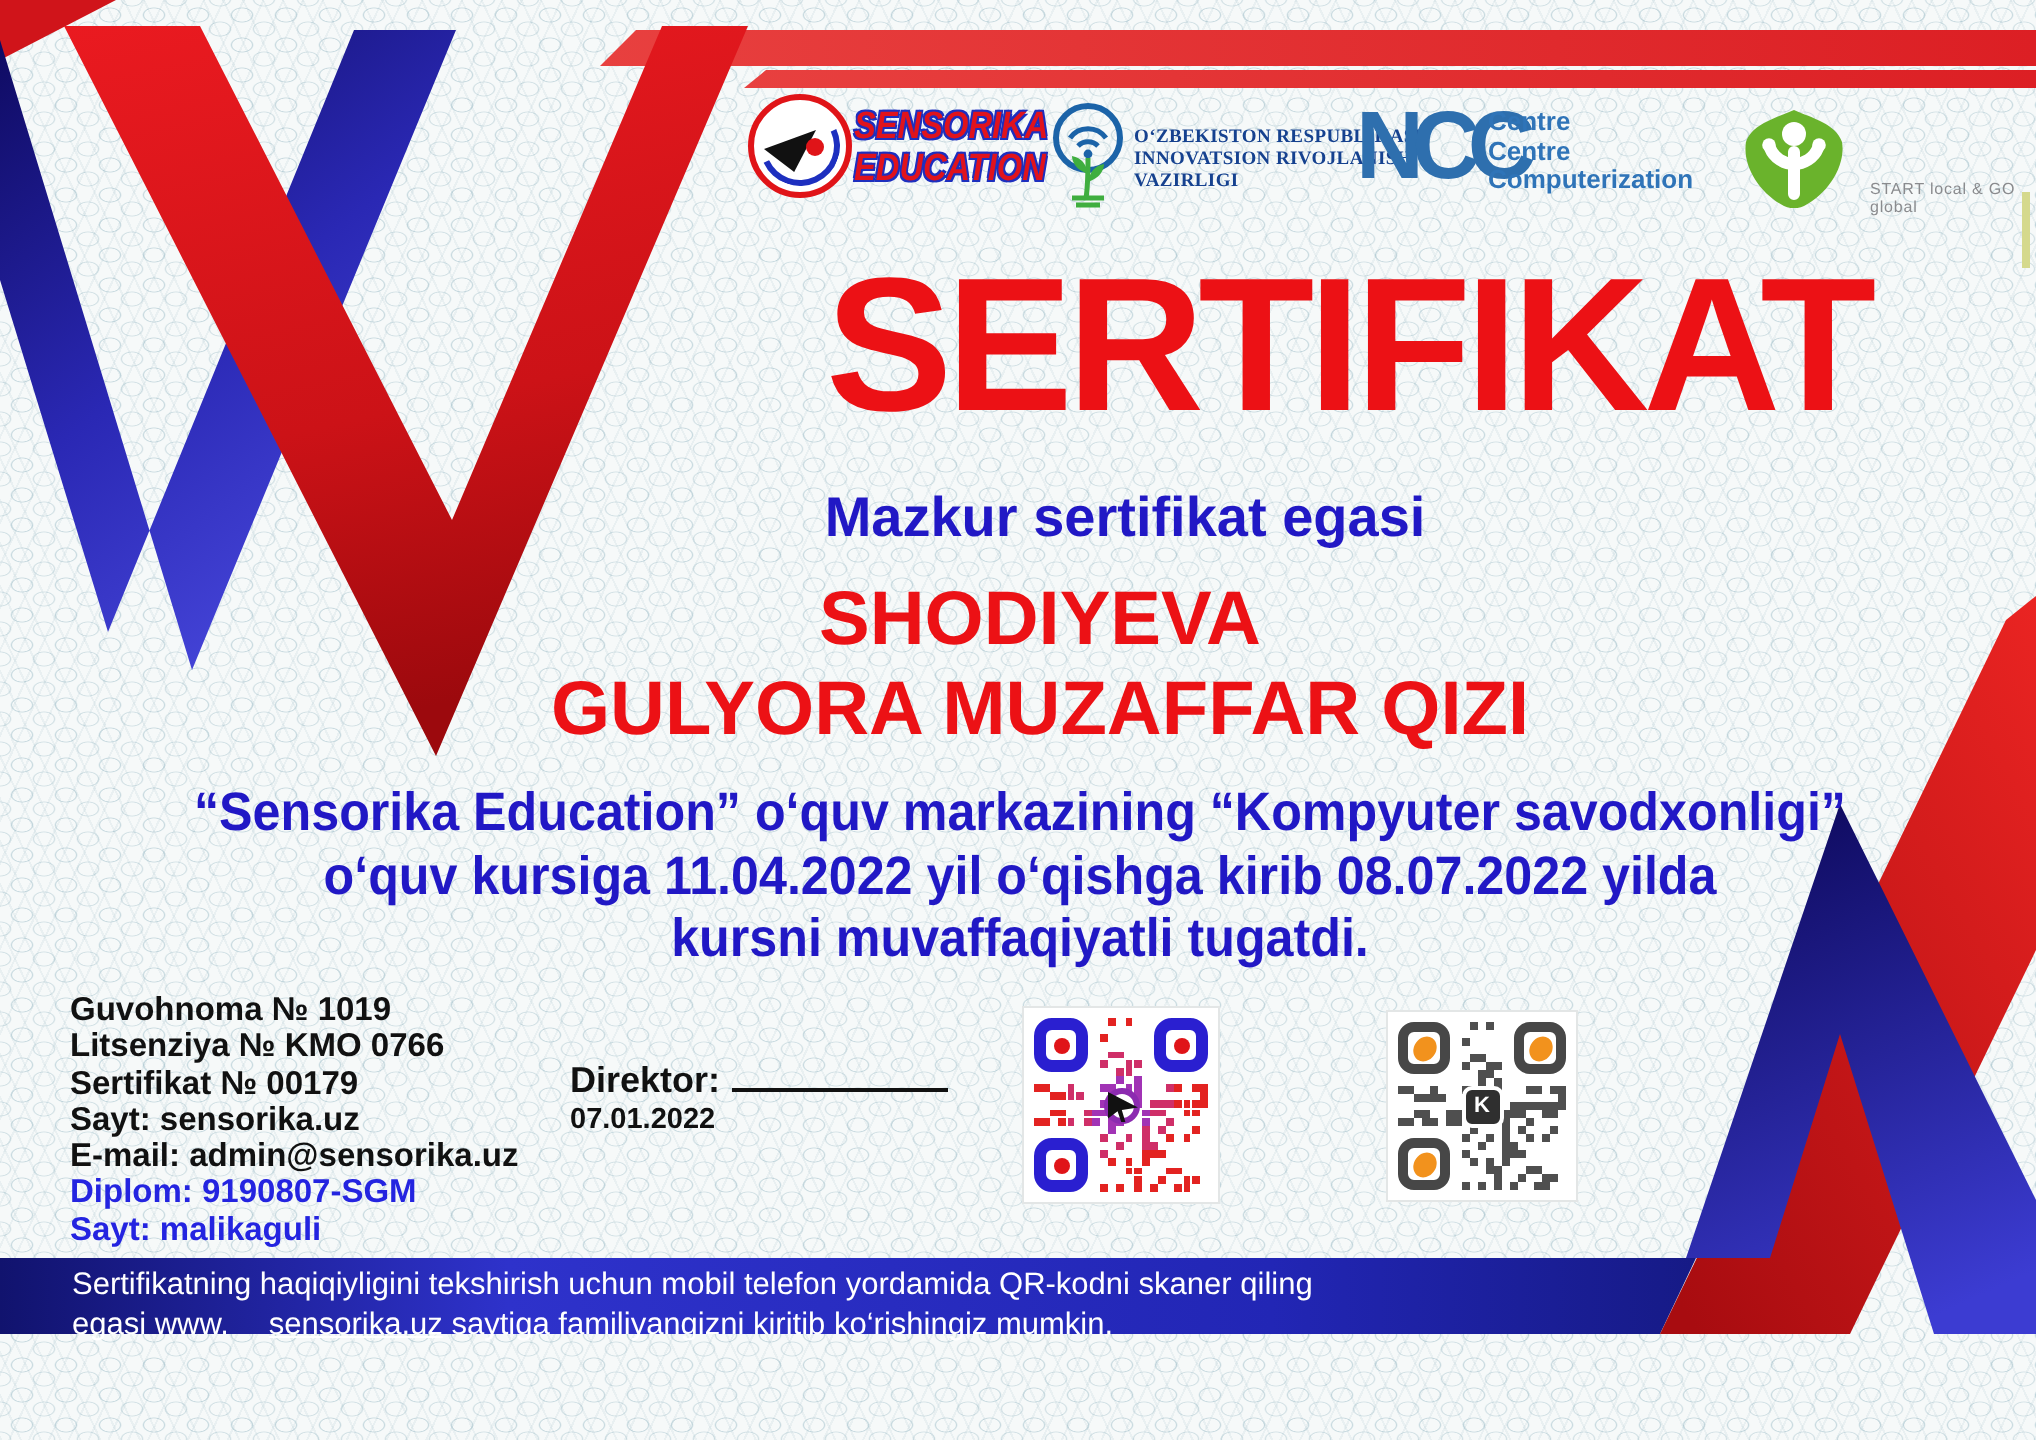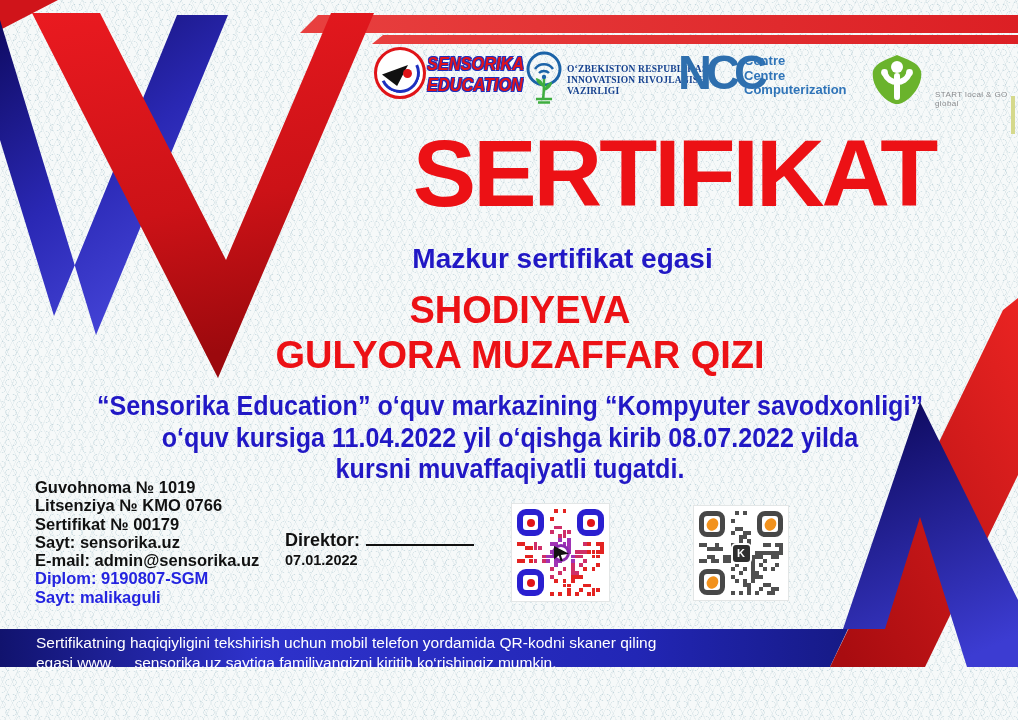--- a/index.html
+++ b/index.html
@@ -42,21 +42,21 @@
   
   .title{position:absolute;left:330px;top:126px;width:688px;text-align:center;color:#ec1115;
     font-weight:bold;font-size:95px;line-height:95px;letter-spacing:-3px;z-index:2;white-space:nowrap;}
   .subtitle{position:absolute;left:105px;top:243px;width:915px;text-align:center;color:#2118c5;
     font-weight:bold;font-size:28px;z-index:2;}
   .recipient{position:absolute;left:20px;top:288px;width:1000px;text-align:center;color:#ec1115;
     font-weight:bold;font-size:38px;line-height:45px;z-index:2;}
   .bodytext{position:absolute;left:0;top:391px;width:1020px;text-align:center;color:#2118c5;
     font-weight:bold;font-size:27px;line-height:31.5px;z-index:2;transform:scaleX(.93);transform-origin:center top;}
   
-  .details{position:absolute;left:35px;top:478px;font-weight:bold;font-size:16.5px;line-height:18.3px;color:#111;z-index:2;}
+  .details{position:absolute;left:35px;top:496px;font-weight:bold;font-size:16.5px;line-height:18.3px;color:#111;z-index:2;}
   .details .blue{color:#2424e0;}
   .director{position:absolute;left:285px;top:530px;z-index:2;font-weight:bold;font-size:18px;color:#111;}
   .director .line{display:inline-block;width:108px;border-bottom:2px solid #111;height:14px;margin-left:6px;}
   .director .date{font-size:14.5px;margin-top:1px;}
   
   .qrbox{position:absolute;background:#fff;z-index:2;box-shadow:0 0 0 1px #e3e6e6;}
   #qr1{left:512px;top:504px;width:97px;height:97px;}
   #qr2{left:694px;top:506px;width:94px;height:94px;}
   .qrgrid{position:absolute;inset:5px;}
   .qrcell{position:absolute;}

